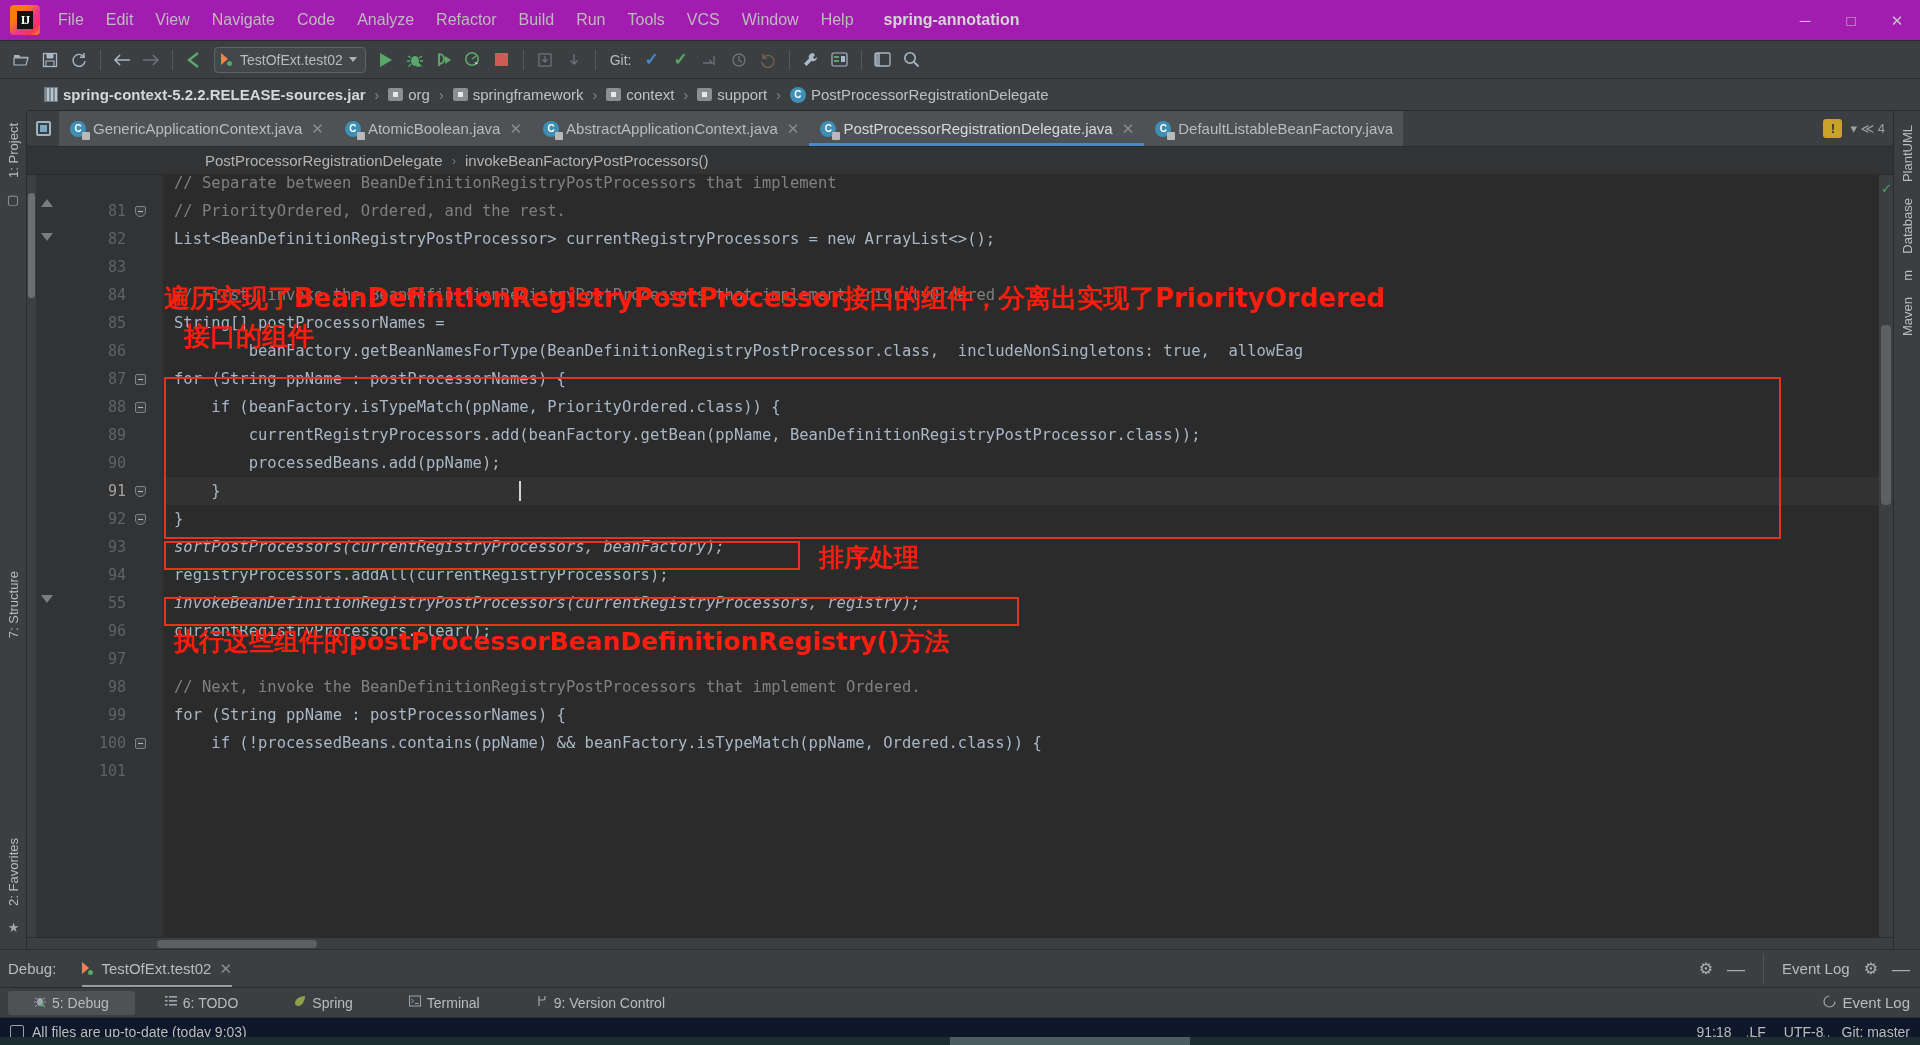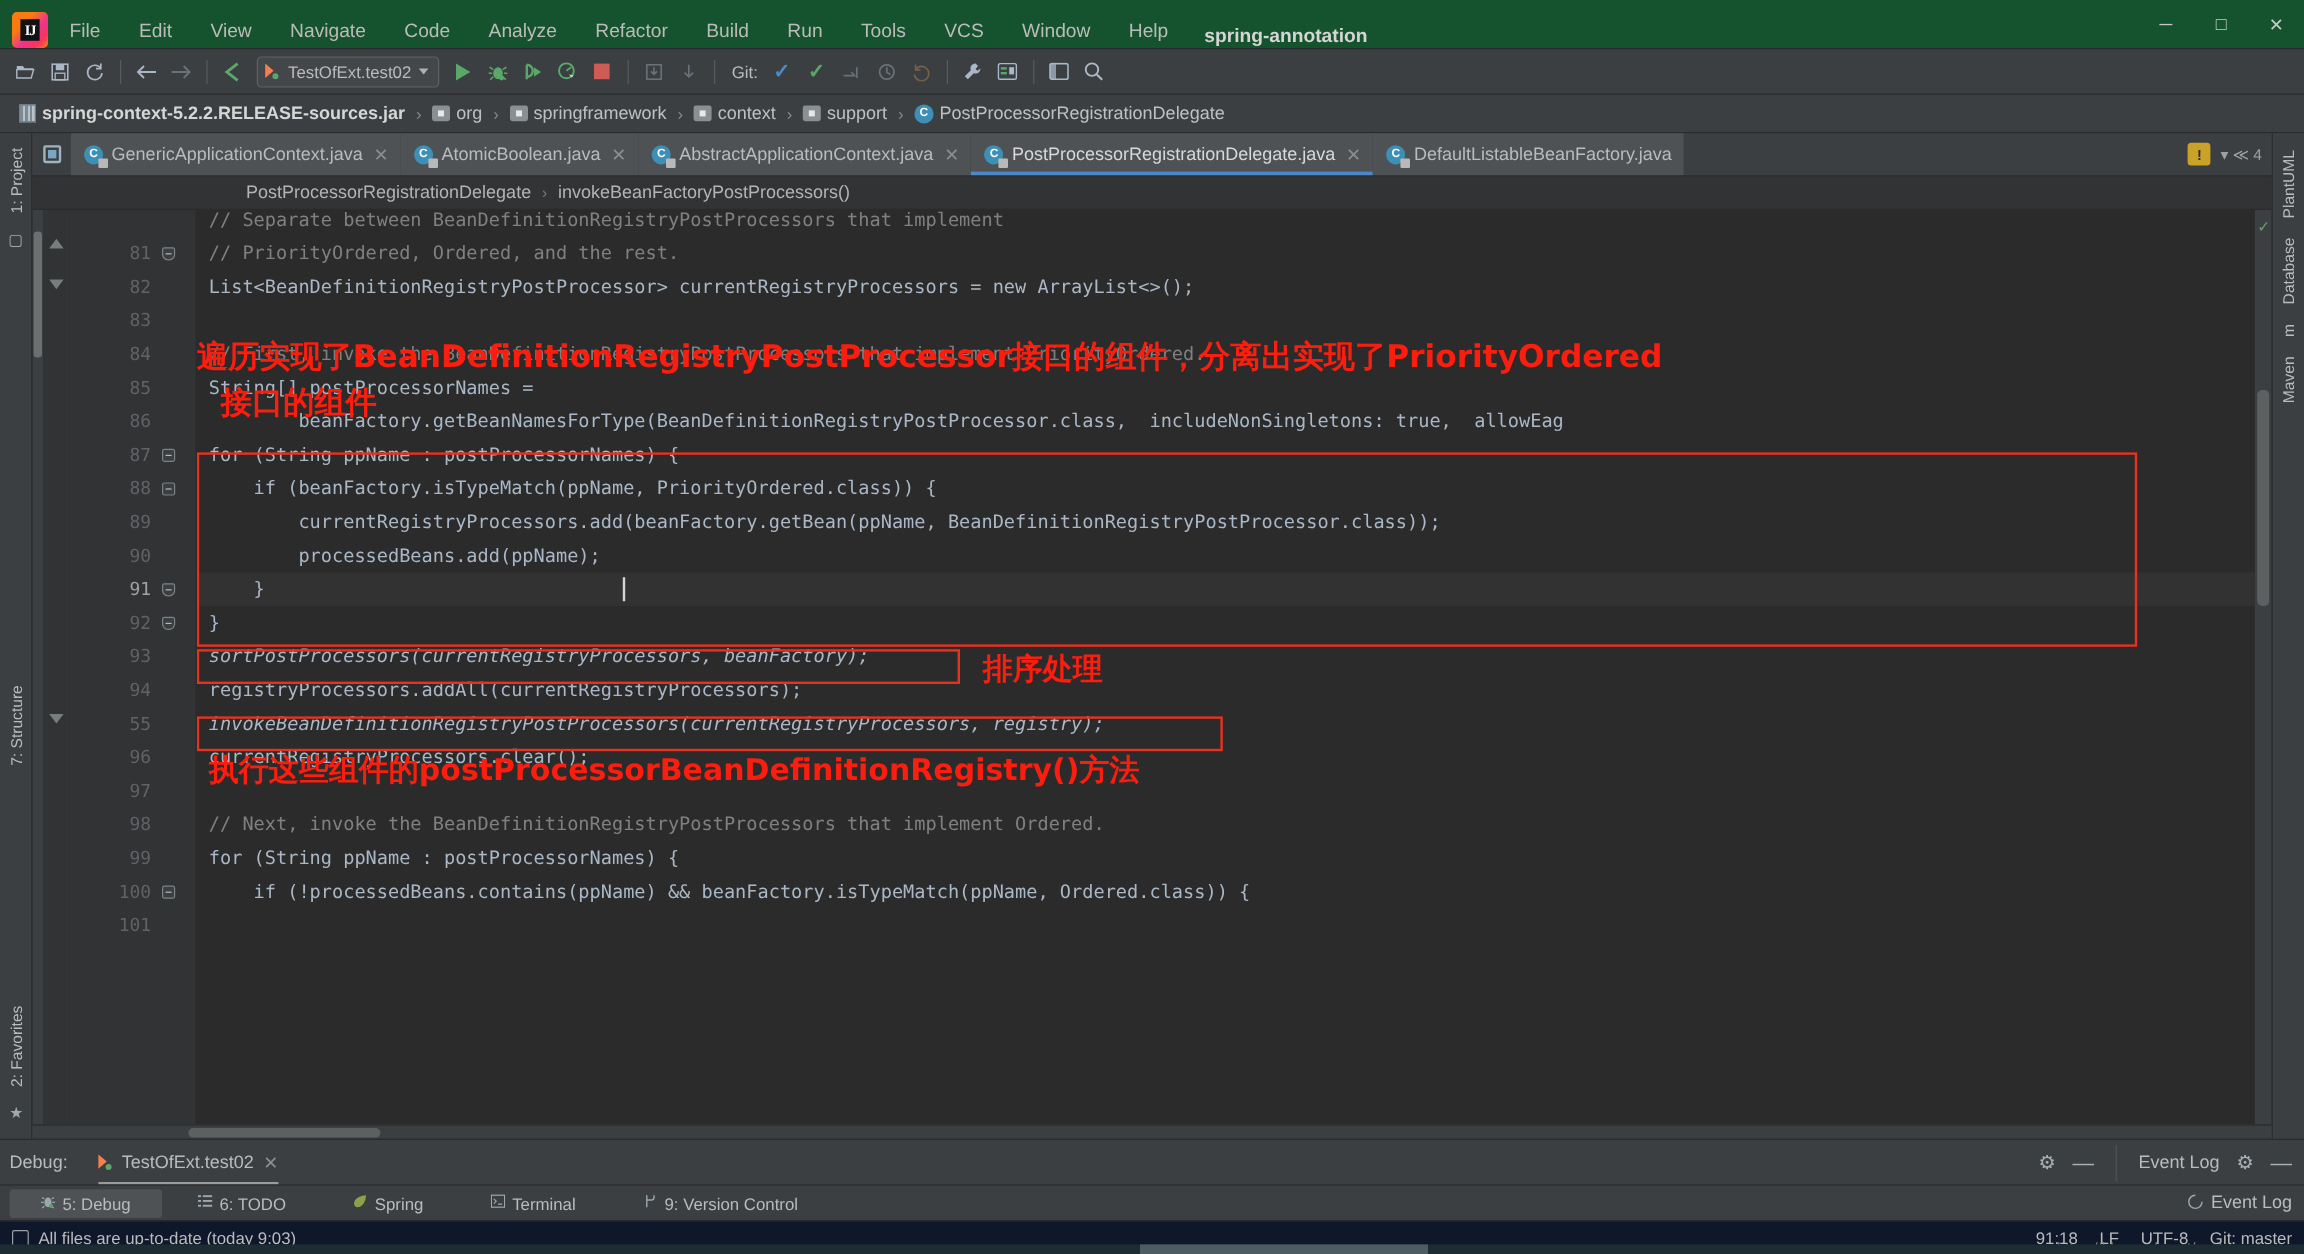--- a/index.html
+++ b/index.html
@@ -6,38 +6,38 @@
   html,body{
     width:1920px; height:1045px; overflow:hidden;
     background:#3c3f41;
     font-family:"Liberation Sans", sans-serif;
     -webkit-font-smoothing:antialiased;
   }
   .app{ position:relative; width:1920px; height:1045px; background:#3c3f41; display:flex; flex-direction:column; }
 
   
   .titlebar{
-    height:41px; background:#14532d; display:flex; align-items:flex-end;
+    height:41px; background:#a21caf; display:flex; align-items:center;
     border-bottom:1px solid #2b2b2b; flex:0 0 41px; position:relative;
   }
   .logo{
     width:30px; height:30px; margin:0 8px 0 10px; position:relative; flex:0 0 30px;
     border-radius:4px;
     background:linear-gradient(135deg,#f97a12 0%,#f97a12 32%,#ed358c 58%,#fe315d 80%,#fd8224 100%);
     display:flex; align-items:center; justify-content:center;
   }
   .logo::after{
     content:""; position:absolute; left:7px; top:6px; width:16px; height:18px;
     background:#121212;
   }
   .logo .lj{
     position:relative; z-index:2; color:#fff; font-size:12px; font-weight:bold;
     font-family:"Liberation Serif", serif; letter-spacing:-1px; line-height:1;
   }
-  .menu{ display:flex; align-items:center; gap:12px; }
+  .menu{ display:flex; align-items:center; gap:2px; }
   .menu-item{
     padding:4px 10px; color:#bbbbbb; font-size:16px; cursor:default; white-space:nowrap;
   }
   .proj-title{ margin-left:20px; color:#d5d5d5; font-size:16px; font-weight:bold; }
   .win-ctrls{ position:absolute; right:0; top:0; height:41px; display:flex; }
   .win-btn{
     width:46px; height:41px; display:flex; align-items:center; justify-content:center;
     color:#c8c8c8; font-size:15px;
   }
 
@@ -72,21 +72,21 @@
   .git-label{ color:#bbbbbb; font-size:14px; margin:0 4px 0 6px; }
 
   .tri-run{ width:0;height:0;border-left:12px solid #59a869;border-top:7px solid transparent;border-bottom:7px solid transparent; }
   .stop-sq{ width:13px;height:13px;background:#cf5b56; }
   .check-blue{ color:#4a88c7; font-size:17px; font-weight:bold; }
   .check-green{ color:#59a869; font-size:17px; font-weight:bold; }
 
   
   .navbar{
     height:32px; background:#3c3f41; display:flex; align-items:center; padding-left:12px;
-    gap:2px; border-bottom:1px solid #2b2b2b; flex:0 0 32px;
+    gap:2px; border-bottom:1px solid #2b2b2b; flex:0 0 32px;margin-left:28px;
   }
   .crumb{ display:flex; align-items:center; gap:5px; padding:2px 4px; border-radius:3px; }
   .crumb-txt{ color:#c0c0c0; font-size:15px; }
   .crumb-txt.bold{ font-weight:bold; color:#d6d6d6; }
   .crumb-sep{ color:#8a8a8a; font-size:14px; padding:0 3px; }
   .ic-jar{
     width:14px;height:15px;background:#9aa7b0;position:relative;flex:0 0 14px;
     background-image:repeating-linear-gradient(90deg,#7d8a94 0 2px,#b7c2ca 2px 4px);
     border:1px solid #6e7a83;
   }

